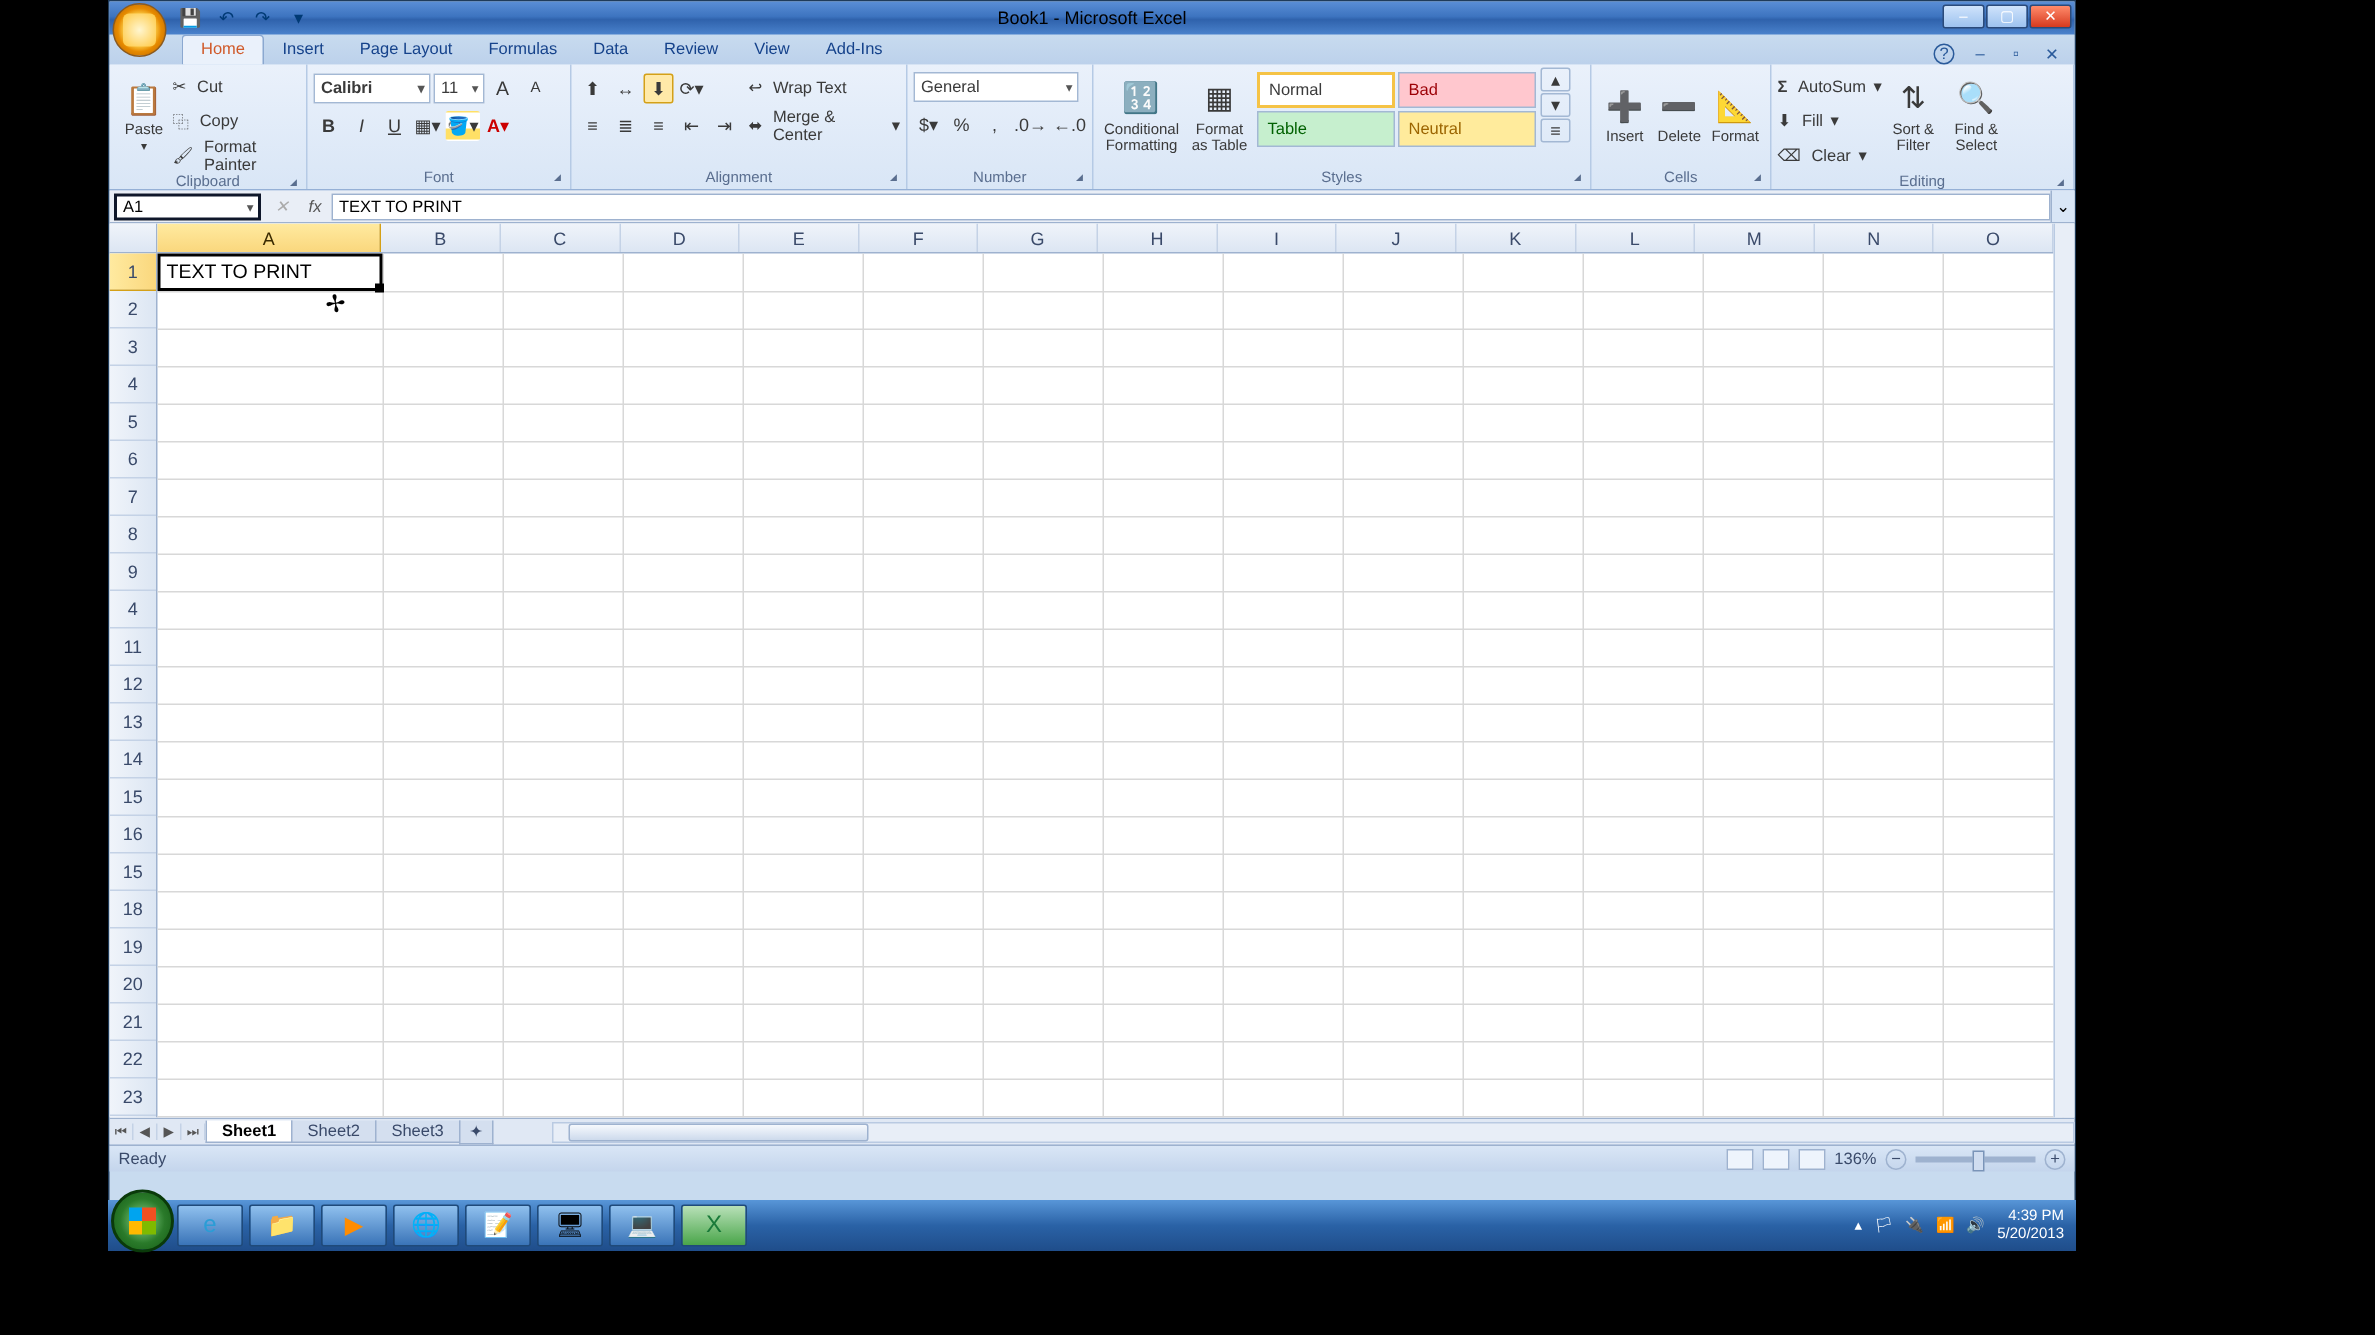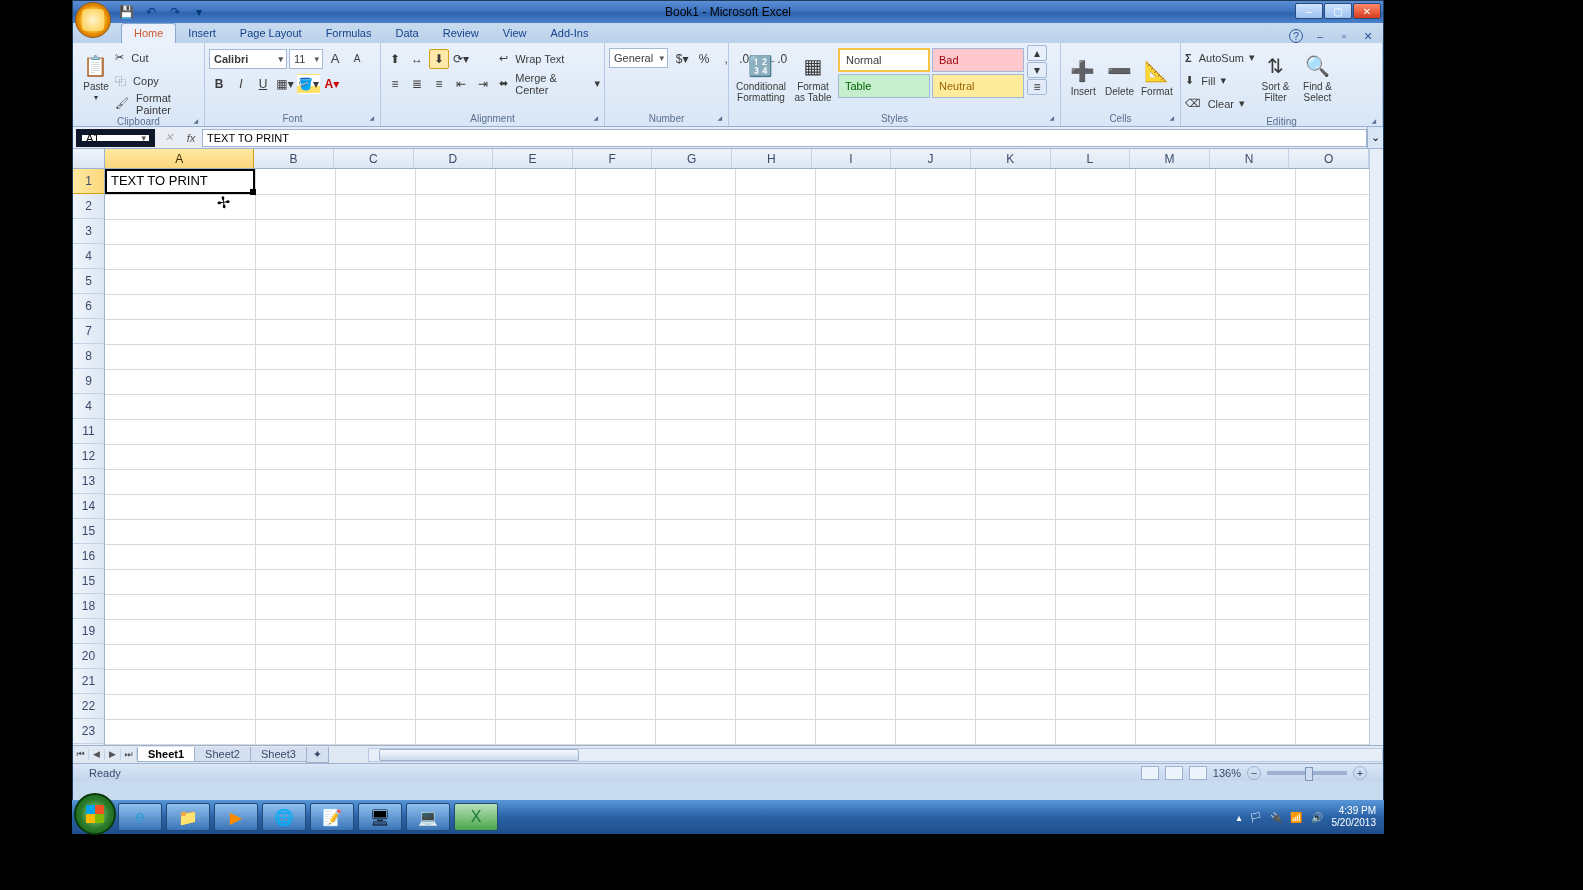--- a/index.html
+++ b/index.html
@@ -34,21 +34,21 @@
 .bigbtn .ico { width: 28px; height: 28px; display: flex; align-items: center; justify-content: center; font-size: 20px; }
 .bigbtn .lbl { font-size: 10px; text-align: center; line-height: 11px; }
 .smallrow { display: flex; align-items: center; gap: 2px; height: 21px; }
 .smallbtn { min-width: 20px; height: 20px; border: 1px solid transparent; display: flex; align-items: center; justify-content: center; font-size: 12px; color: #3a3a3a; border-radius: 2px; }
 .combo { height: 20px; border: 1px solid #a3b8d4; background: #fff; font-size: 11px; display: flex; align-items: center; padding: 0 14px 0 4px; position: relative; }
 .combo::after { content:"▾"; position: absolute; right: 3px; font-size: 9px; color: #555; }
 .stylebox { width: 92px; height: 24px; border: 1px solid #a3b8d4; background: #fff; font-size: 11px; display: flex; align-items: center; padding: 0 6px; margin: 1px; }
 
 
 .fbar { height: 22px; background: #e9eef6; border-bottom: 1px solid #9eb2cf; display: flex; align-items: center; font-size: 11px; }
-.namebox { width: 79px; height: 18px; margin: 0 3px; background: #fff; border: 6px solid #0f172a; padding: 0 4px; display: flex; align-items: center; position: relative; }
+.namebox { width: 98px; height: 18px; margin: 0 3px; background: #fff; border: 2px solid #0f172a; padding: 0 4px; display: flex; align-items: center; position: relative; }
 .namebox::after { content:"▾"; position: absolute; right: 3px; font-size: 9px; color: #555; }
 .fxico { width: 22px; display: flex; align-items: center; justify-content: center; font-style: italic; color: #555; }
 .fxinput { flex: 1; height: 18px; background: #fff; border: 1px solid #9eb2cf; padding: 0 4px; display: flex; align-items: center; }
 
 
 .gridwrap { flex: 1; background: #fff; position: relative; height: 596px; overflow: hidden; }
 .corner { position: absolute; left: 0; top: 0; width: 32px; height: 20px; background: linear-gradient(#f0f4fa,#dce6f3); border-right: 1px solid #9eb2cf; border-bottom: 1px solid #9eb2cf; }
 .colheads { position: absolute; left: 32px; top: 0; right: 14px; height: 20px; display: flex; background: linear-gradient(#f0f4fa,#dce6f3); border-bottom: 1px solid #9eb2cf; }
 .colh { border-right: 1px solid #c4d2e6; text-align: center; font-size: 12px; color: #3a4a6a; display: flex; align-items: center; justify-content: center; }
 .colh.sel { background: linear-gradient(#ffeaa0,#fad77d); border-right-color: #d4a017; color: #3a2a00; }
@@ -66,21 +66,21 @@
 
 .sheetbar { height: 18px; background: #e0e8f4; border-top: 1px solid #9eb2cf; display: flex; align-items: center; font-size: 11px; }
 .navbtns { display: flex; }
 .navbtns span { width: 16px; text-align: center; color: #555; font-size: 9px; border-right: 1px solid #c4d2e6; }
 .sheettab { padding: 1px 10px; background: #fff; border: 1px solid #9eb2cf; border-top: none; margin-right: -1px; }
 .sheettab.inactive { background: #d4dfef; color: #3a4a6a; }
 .hscroll { flex: 1; margin-left: 40px; background: #e8eef7; height: 14px; border: 1px solid #b9cae2; position: relative; }
 .hscroll .thumb { position: absolute; left: 10px; width: 200px; top: 0; bottom: 0; background: linear-gradient(#f6f9fd,#cddaec); border: 1px solid #9eb2cf; border-radius: 2px; }
 
 
-.statusbar { height: 18px; background: linear-gradient(#d9e6f6,#c4d5ec); border-top: 1px solid #9eb2cf; display: flex; align-items: center; font-size: 11px; color: #3a4a6a; padding: 0 16px; }
+.statusbar { height: 18px; background: linear-gradient(#d9e6f6,#c4d5ec); border-top: 1px solid #9eb2cf; display: flex; align-items: center; font-size: 11px; color: #3a4a6a; padding: 0 6px; }
 .statusbar .right { margin-left: auto; display: flex; align-items: center; gap: 6px; }
 .viewbtn { width: 18px; height: 14px; border: 1px solid #9eb2cf; background: #eef4fc; }
 .zoomslider { width: 80px; height: 4px; background: #9eb2cf; position: relative; }
 .zoomslider::after { content:""; position: absolute; left: 38px; top: -4px; width: 6px; height: 12px; background: #d0ddf0; border: 1px solid #7a94b8; }
 
 
 .taskbar { position: absolute; left: 72px; bottom: 56px; width: 1312px; height: 34px; background: linear-gradient(#5896d8,#2a62a6 50%,#1f4d8a); display: flex; align-items: center; }
 .startbtn { width: 42px; height: 42px; margin-left: 2px; margin-top: -6px; border-radius: 50%; background: radial-gradient(#7ec97e 10%,#2a7a2a 55%,#145a14); border: 2px solid #0a3a0a; display: flex; align-items: center; justify-content: center; }
 .startbtn::after { content:""; width: 18px; height: 18px; background: conic-gradient(#f25022 0 90deg,#7fba00 90deg 180deg,#ffb900 180deg 270deg,#00a4ef 270deg 360deg); }
 .taskicon { width: 44px; height: 28px; margin: 0 2px; background: linear-gradient(#8fc0ee,#3a74b8); border: 1px solid #1f4a7a; border-radius: 2px; display: flex; align-items: center; justify-content: center; font-size: 16px; }
@@ -188,21 +188,21 @@
         </div>
         <div style="display:flex;flex-direction:column;gap:4px;padding:3px 0 0 6px;">
           <div class="smallrow"><span>↩</span>&nbsp;<span>Wrap Text</span></div>
           <div class="smallrow"><span>⬌</span>&nbsp;<span>Merge &amp; Center</span>&nbsp;▾</div>
         </div>
       </div>
       <div class="group-label">Alignment</div>
     </div>
 
     <div class="group" style="width:124px;">
-      <div class="group-body" style="flex-direction:row;gap:4px;padding-top:3px;">
+      <div class="group-body" style="flex-direction:column;gap:4px;padding-top:3px;">
         <div class="combo" style="width:110px;">General</div>
         <div class="smallrow">
           <span class="smallbtn">$▾</span>
           <span class="smallbtn">%</span>
           <span class="smallbtn">,</span>
           <span class="smallbtn">.0→</span>
           <span class="smallbtn">←.0</span>
         </div>
       </div>
       <div class="group-label">Number</div>

